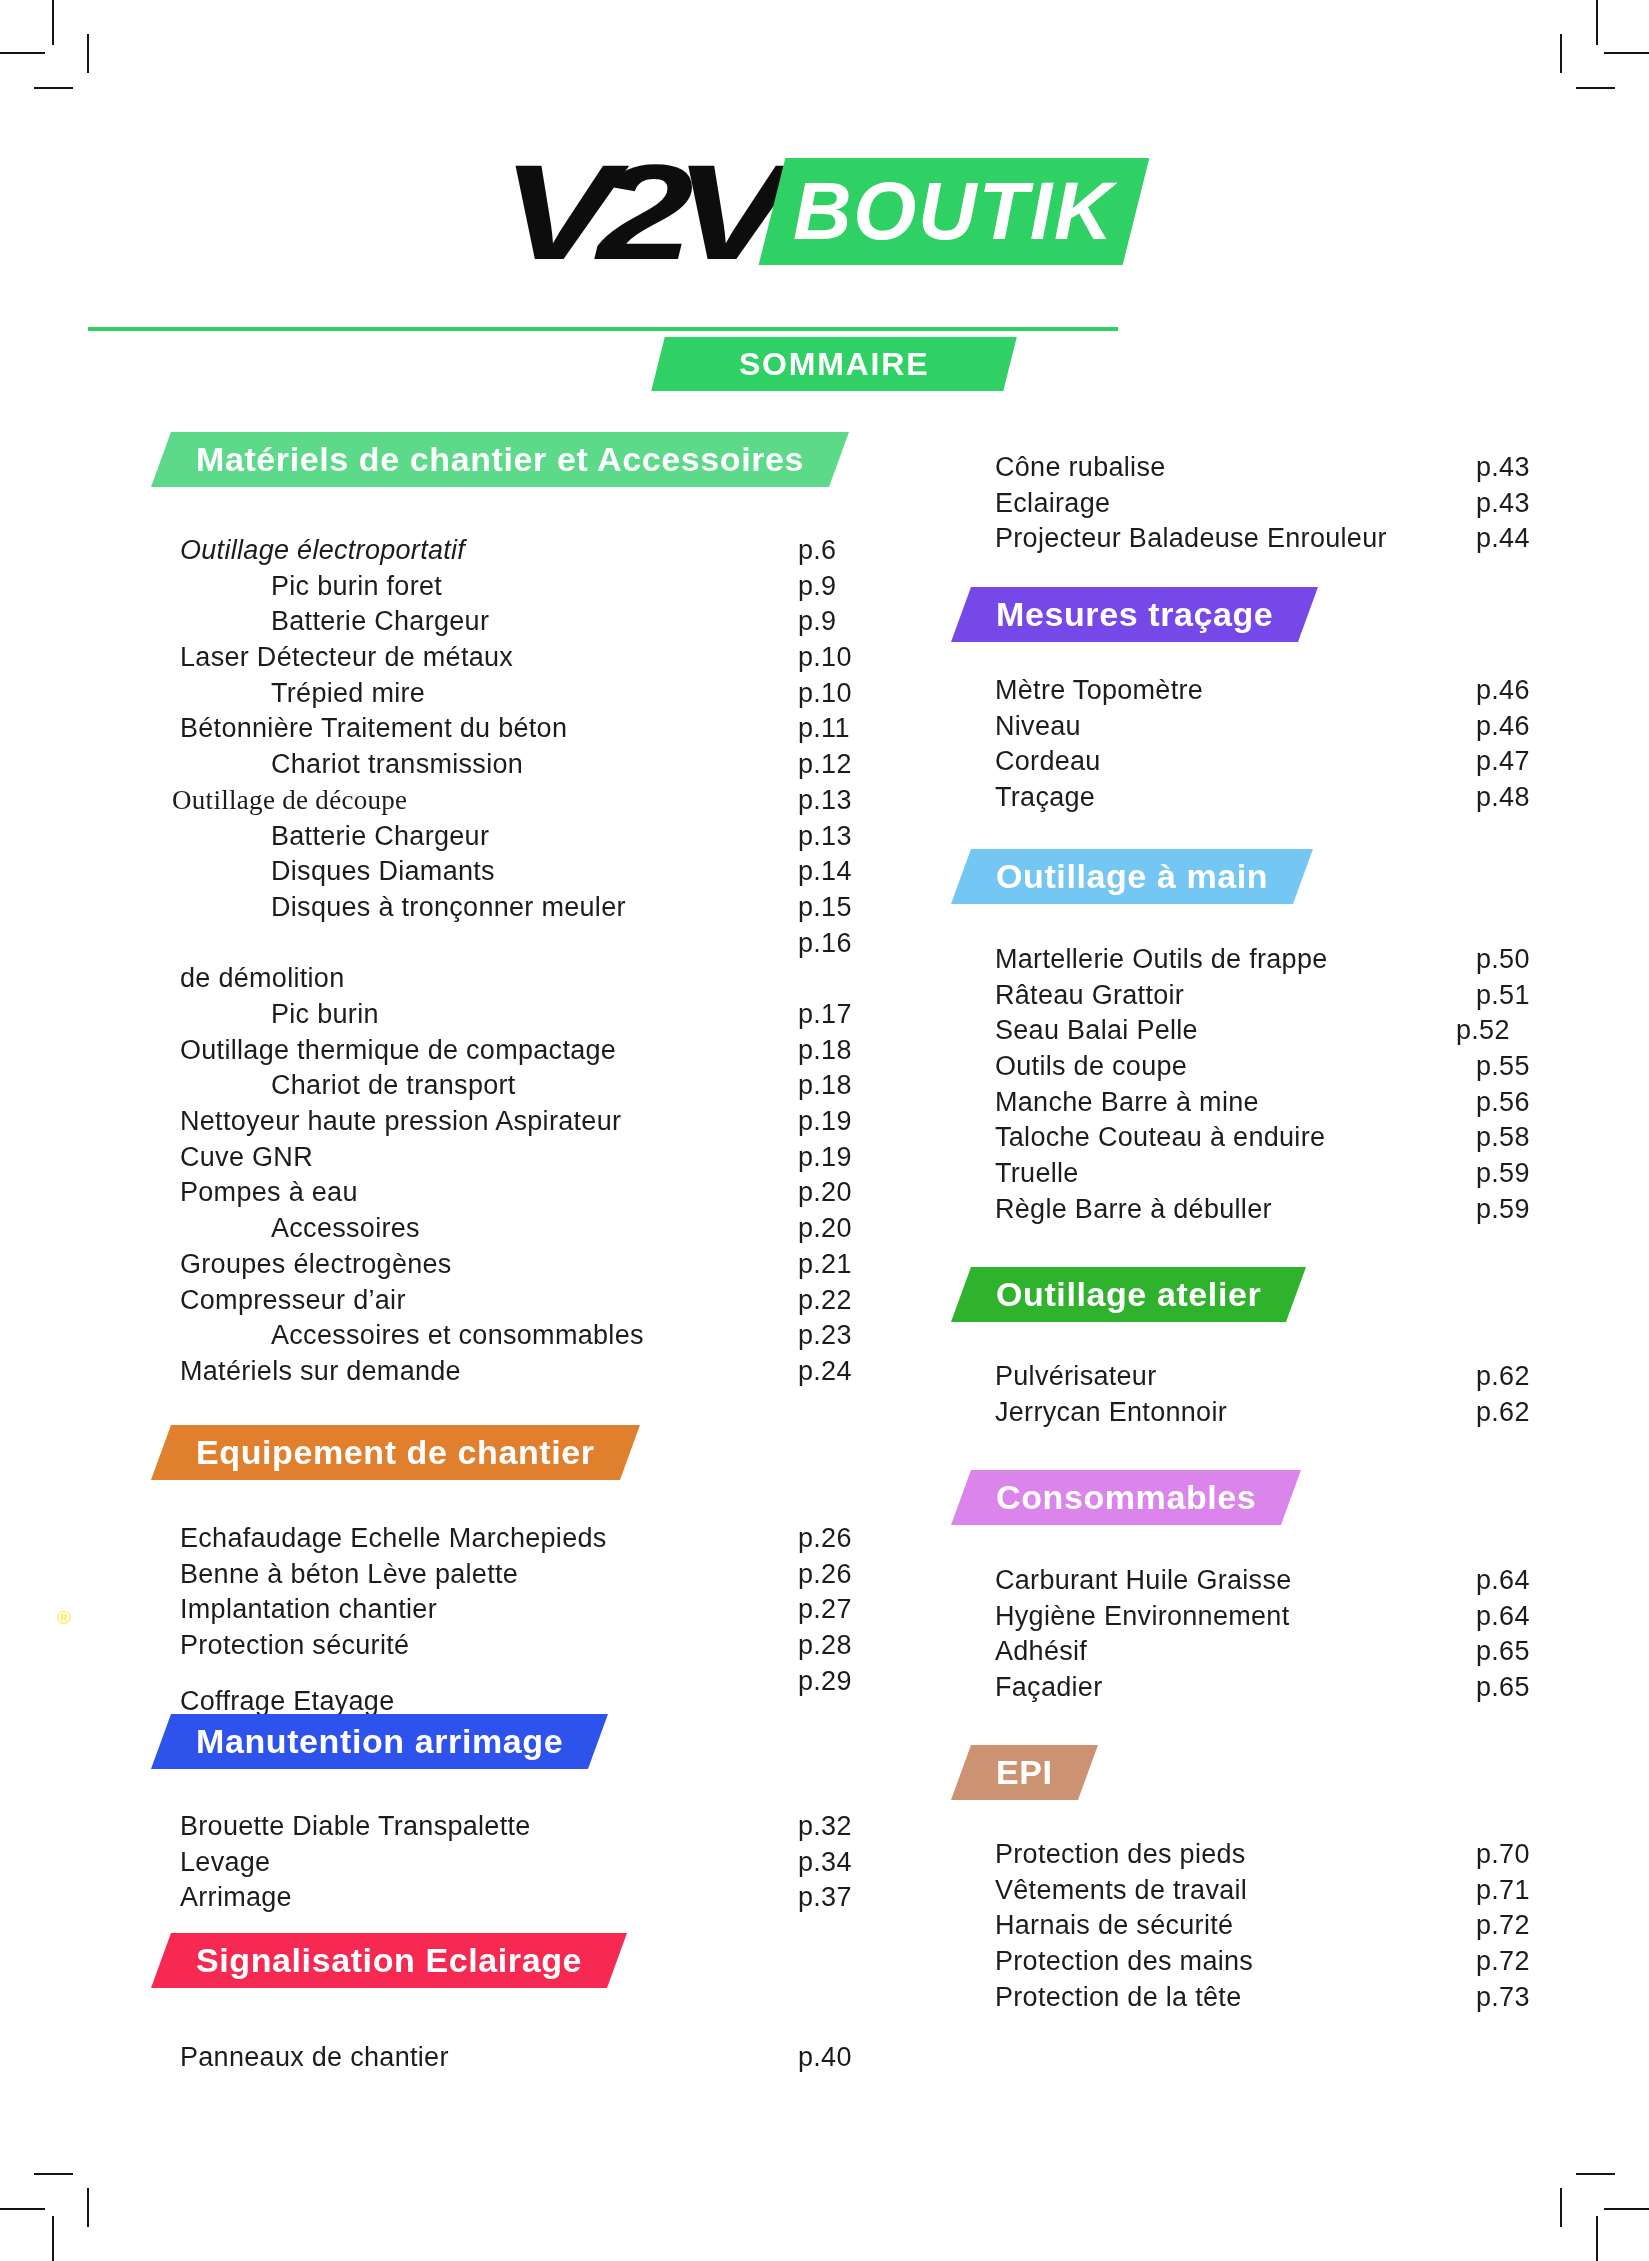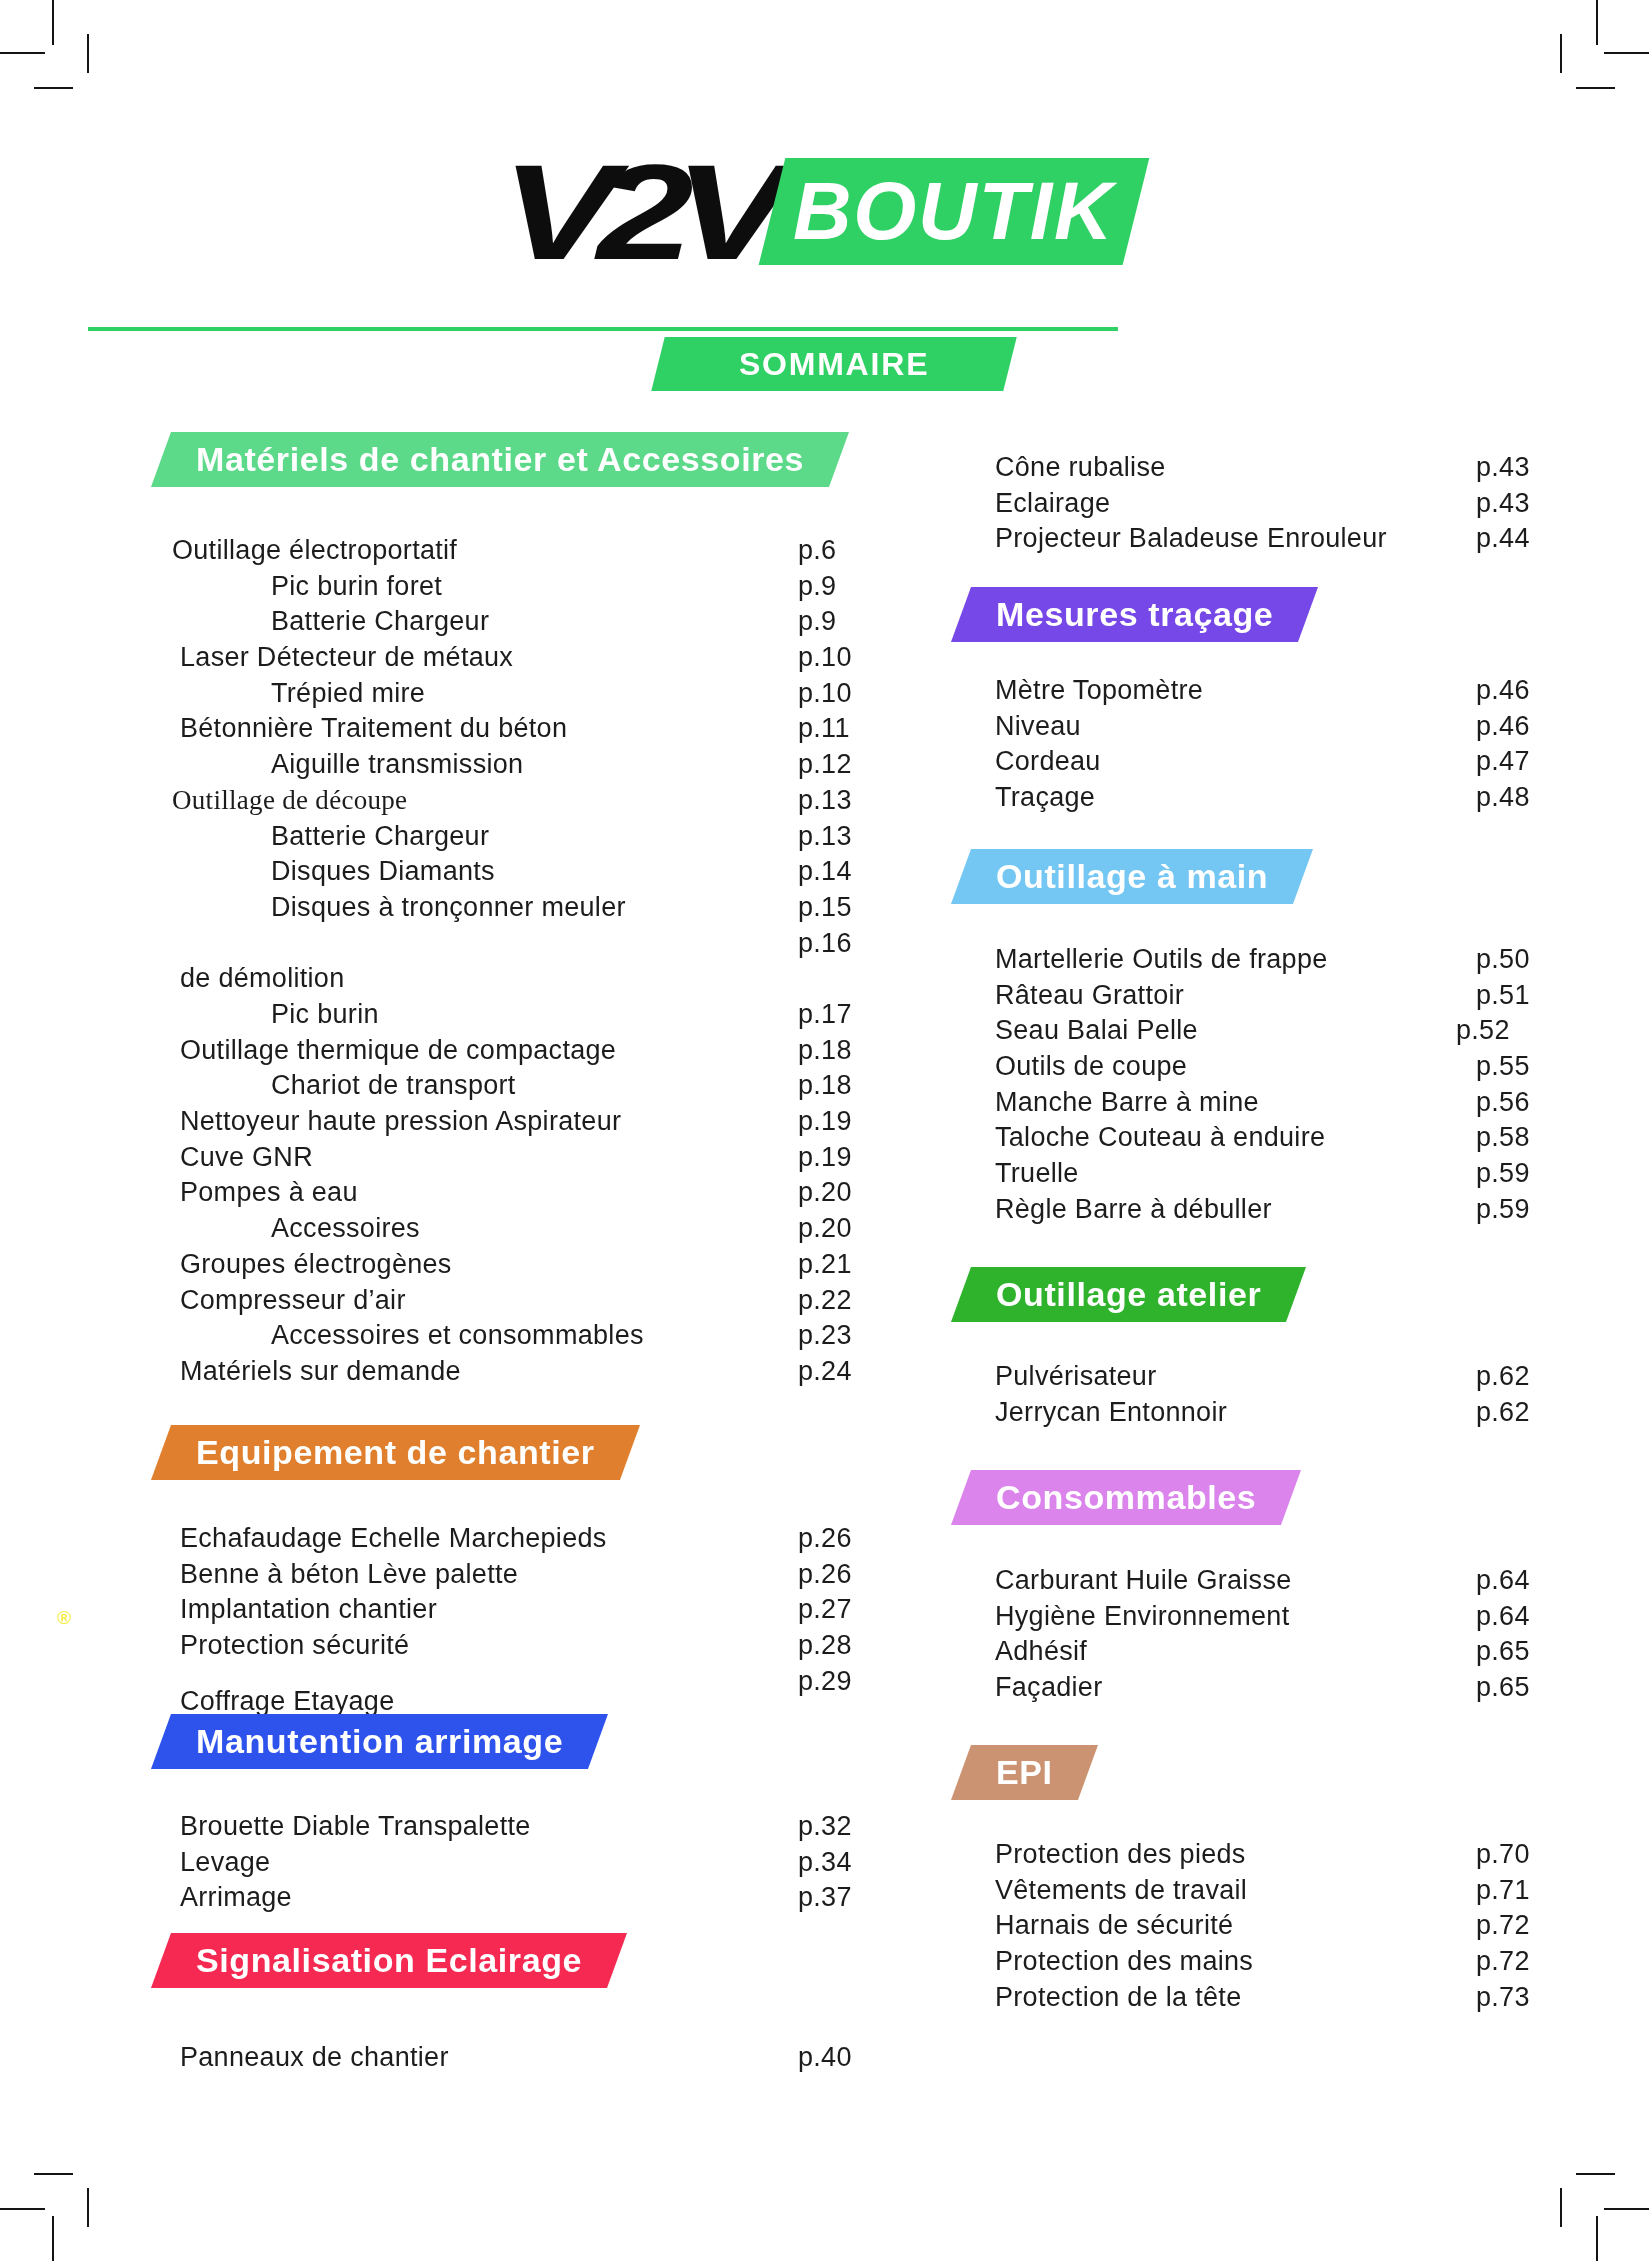--- a/index.html
+++ b/index.html
@@ -87,21 +87,21 @@
   </div>
 
   <div class="reg">®</div>
 
   <div style="position: absolute; left: 161px; top: 0px; width: 767px; height: 100%;">
       <div class="banner" style="top: 432px; left: 0px; background: rgb(92, 217, 137);">
         <span class="blabel">Matériels de chantier et Accessoires</span>
       </div>
       <div class="items" style="top: 532px; left: 0px; width: 767px;">
         <div class="row" style="top: 0px; width: 767px;">
-          <span class="lbl" style="left: 11px;">Outillage électroportatif</span>
+          <span class="lbl" style="left: 19px; font-style: italic;">Outillage électroportatif</span>
           <span class="pg" style="left: 637px;">p.6</span>
         </div>
         <div class="row" style="top: 36px; width: 767px;">
           <span class="lbl" style="left: 110px;">Pic burin foret</span>
           <span class="pg" style="left: 637px;">p.9</span>
         </div>
         <div class="row" style="top: 71px; width: 767px;">
           <span class="lbl" style="left: 110px;">Batterie Chargeur</span>
           <span class="pg" style="left: 637px;">p.9</span>
         </div>
@@ -111,21 +111,21 @@
         </div>
         <div class="row" style="top: 143px; width: 767px;">
           <span class="lbl" style="left: 110px;">Trépied mire</span>
           <span class="pg" style="left: 637px;">p.10</span>
         </div>
         <div class="row" style="top: 178px; width: 767px;">
           <span class="lbl" style="left: 19px;">Bétonnière Traitement du béton</span>
           <span class="pg" style="left: 637px;">p.11</span>
         </div>
         <div class="row" style="top: 214px; width: 767px;">
-          <span class="lbl" style="left: 110px;">Aiguille transmission</span>
+          <span class="lbl" style="left: 110px;">Chariot transmission</span>
           <span class="pg" style="left: 637px;">p.12</span>
         </div>
         <div class="row" style="top: 250px; width: 767px;">
           <span class="lbl" style="left: 11px; font-family: Liberation Serif, serif;">Outillage de découpe</span>
           <span class="pg" style="left: 637px;">p.13</span>
         </div>
         <div class="row" style="top: 286px; width: 767px;">
           <span class="lbl" style="left: 110px;">Batterie Chargeur</span>
           <span class="pg" style="left: 637px;">p.13</span>
         </div>

